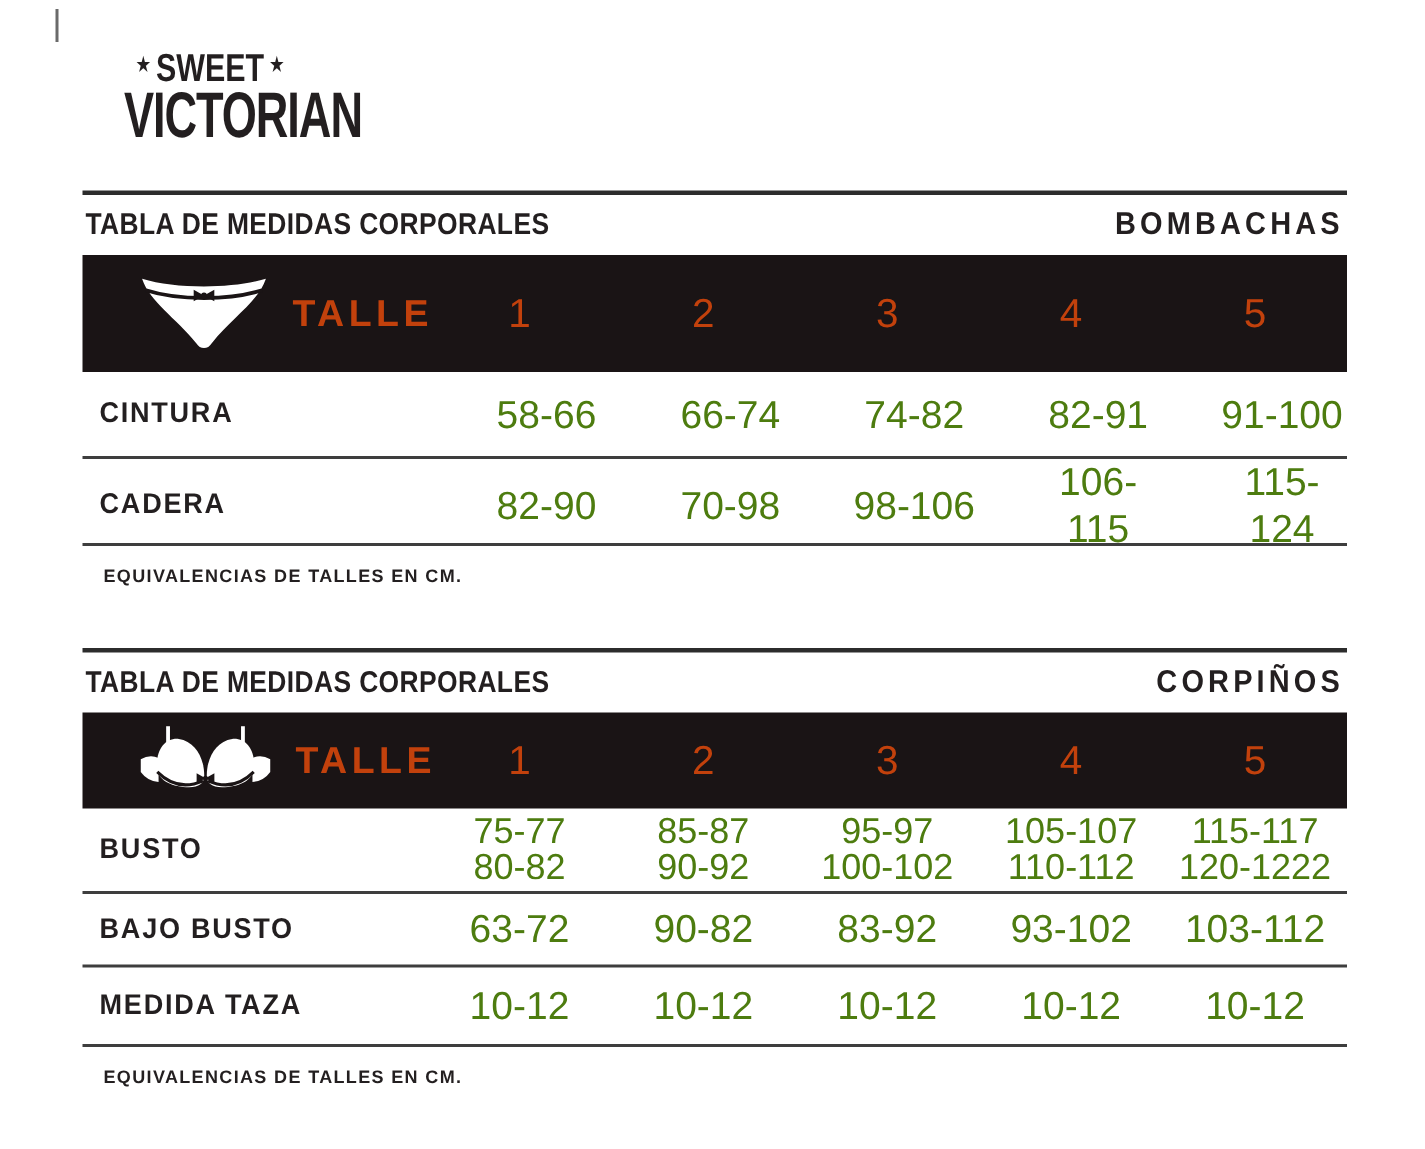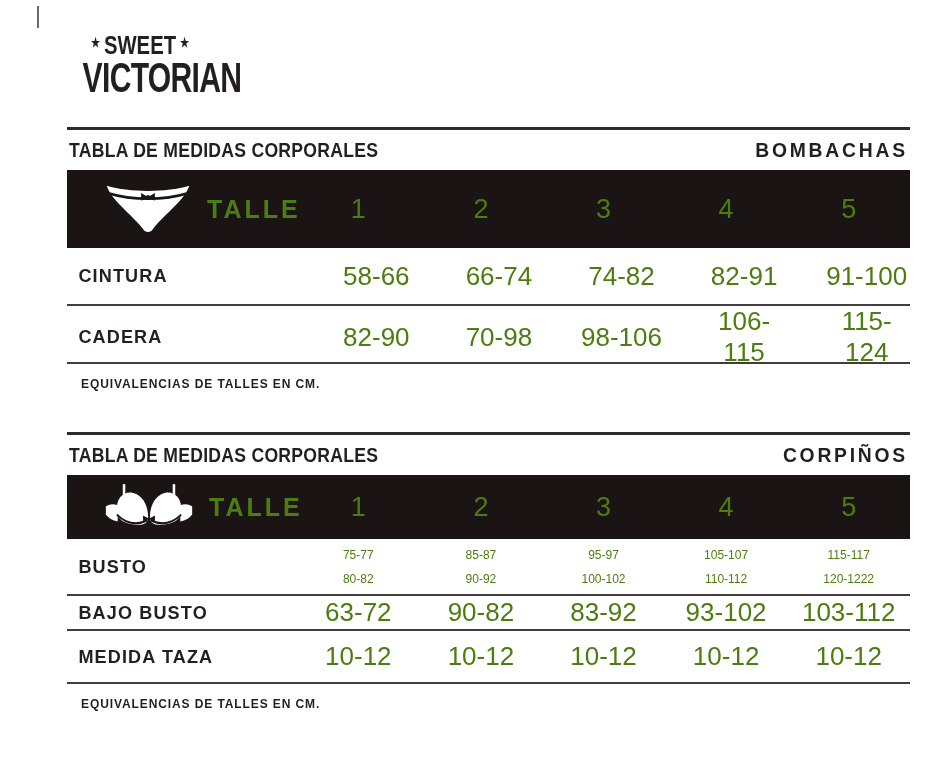--- a/index.html
+++ b/index.html
@@ -13,44 +13,44 @@
   .logo { position:absolute; left:58px; top:32px; width:164px; text-align:center; }
   .logo-top { display:flex; align-items:center; justify-content:center; gap:5px;
               transform:scaleX(0.78); transform-origin:center;
               font-weight:bold; font-size:26px; letter-spacing:0; line-height:1; }
   .logo-star { font-size:13px; position:relative; top:-3px; }
   .logo-bottom { display:block; font-weight:bold; font-size:43px; line-height:1;
                  margin-top:-2px; letter-spacing:-1px;
                  transform:scaleX(0.70); transform-origin:center; white-space:nowrap; }
 
   
-  .size-section { position:absolute; left:67px; width:843px; }
+  .size-section { position:absolute; left:55px; width:843px; }
   .section-header { border-top:3px solid #2c2c2c; display:flex; justify-content:space-between;
                     align-items:center; padding:8px 2px; height:43px; }
   .section-title { font-size:20px; font-weight:bold; letter-spacing:0.3px; white-space:nowrap;
                    transform:scaleX(0.88); transform-origin:left center; }
   .section-category { font-size:21px; font-weight:bold; letter-spacing:3px; white-space:nowrap;
                       transform:scaleX(0.92); transform-origin:right center; }
 
-  .size-bar { background:#1a1415; color:#4d7c0f; display:grid;
+  .size-bar { background:#1a1415; color:#c2410c; display:grid;
               grid-template-columns:230px repeat(5,1fr); align-items:center; }
   .size-bar.tall { height:78px; }
   .size-bar.short { height:64px; }
   .talle-cell { display:flex; align-items:center; gap:16px; padding-left:38px; }
   .talle-label { font-size:25px; font-weight:bold; letter-spacing:3px; }
   .size-num { text-align:center; font-size:27px; font-weight:400; }
   .icon { display:flex; align-items:center; }
 
   .data-row { display:grid; grid-template-columns:230px repeat(5,1fr); align-items:center;
               border-bottom:2px solid #3e3e3e; }
-  .h58 { height:58px;gap:36px; } .h57 { height:57px; } .h52 { height:35px; } .h53 { height:53px; }
+  .h58 { height:58px;gap:36px; } .h57 { height:57px; } .h52 { height:49px; } .h53 { height:53px; }
   .row-label { font-size:19px; font-weight:bold; letter-spacing:1.2px; padding-left:12px;
                white-space:nowrap; transform:scaleX(0.95); transform-origin:left center; }
   .cell { text-align:center; font-size:26px; color:#4d7c0f; }
-  .cell.two-line { font-size:12px; line-height:24px; white-space:pre-line; }
+  .cell.two-line { font-size:24px; line-height:24px; white-space:pre-line; }
 
   .footnote { font-size:12px; font-weight:bold; letter-spacing:0.9px; margin:13px 0 0 14px; }
 
   .sec-1 { top:127px; }
   .sec-2 { top:432px; }
 </style>
 </head>
 <body>
 
 <div class="scan-artifact"></div>

